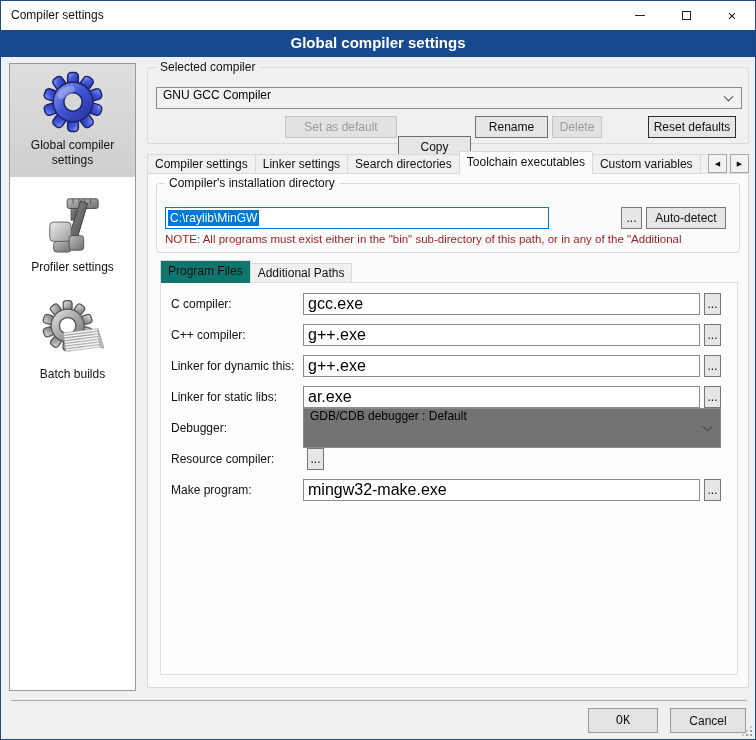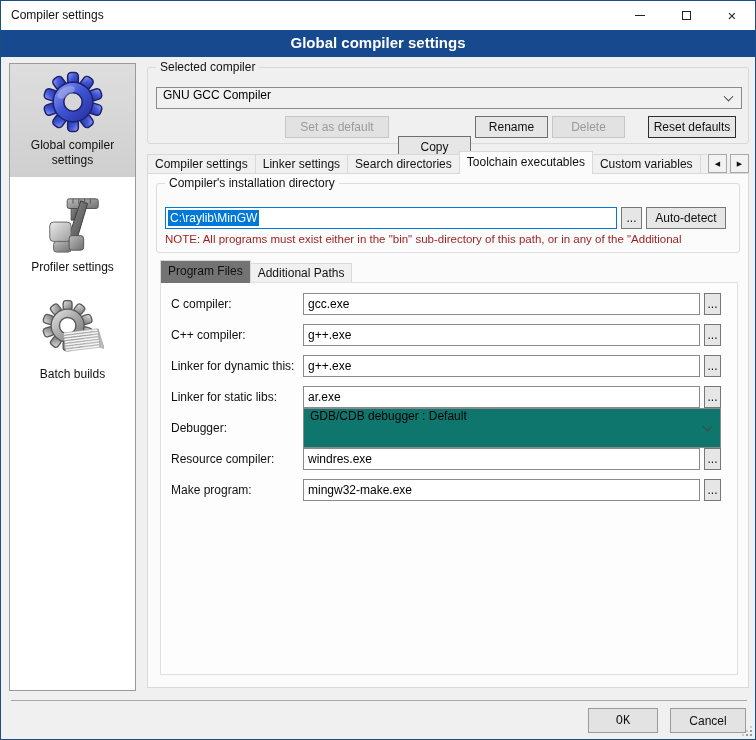--- a/index.html
+++ b/index.html
@@ -45,24 +45,24 @@
   .combo .chev { position:absolute; right:9px; top:50%; width:7px; height:7px;
                  border-right:1.5px solid #444; border-bottom:1.5px solid #444;
                  transform:translateY(-70%) rotate(45deg); }
   #compiler-combo { position:absolute; left:8px; top:19px; width:586px; height:22px; }
 
   
   .w-btn { position:absolute; top:48px; height:22px; font-size:12px; color:#111;
            background:#e6e6e6; border:1px solid #6e6e6e;
            display:flex; align-items:center; justify-content:center; white-space:nowrap; }
   .w-btn.disabled { background:#e2e2e2; border-color:#c6c6c6; color:#9a9a9a; }
-  .b-set-as-default { left:137px; width:104px;text-align:center; }
+  .b-set-as-default { left:137px; width:112px;text-align:center; }
   .b-copy           { left:250px; width:73px;margin-top:20px; }
   .b-rename         { left:327px; width:73px; }
-  .b-delete         { left:404px; width:73px; }
+  .b-delete         { left:404px; width:50px; }
   .b-reset-defaults { left:500px; width:88px; border-color:#2e2e2e; }
 
   
   .tabstrip { position:absolute; left:146px; top:150px; width:602px; height:23px; }
   .tabs-scroll { position:absolute; left:0; right:42px; top:0; height:23px;
                  overflow:hidden; display:flex; align-items:flex-end; }
   .tab { flex:0 0 auto; height:20px; line-height:19px; padding:0 7px; font-size:12px; color:#111;
          background:#f0f0f0; border:1px solid #d9d9d9; margin-right:-1px; white-space:nowrap; }
   .tab.active { height:23px; line-height:21px; background:#fbfbfb; border-bottom:none;
                 position:relative; z-index:3; }
@@ -70,45 +70,45 @@
   .tab-arrow { width:19px; height:19px; background:#f2f2f2; border:1px solid #a8a8a8;
                display:flex; align-items:center; justify-content:center; font-size:7px; color:#111; }
 
   
   .pane { position:absolute; left:146px; top:172px; width:602px; height:515px;
           background:#fbfbfb; border:1px solid #d9d9d9; z-index:1; }
 
   #grp-install { left:8px; top:9px; width:584px; height:70px; border-color:#dcdcdc; }
   #grp-install .group-label { background:#fbfbfb; }
 
-  .path-input { position:absolute; left:8px; top:23px; width:452px; height:22px;
+  .path-input { position:absolute; left:8px; top:23px; width:384px; height:22px;
                 background:#fff; border:1px solid var(--accent,#0078d7);
                 display:flex; align-items:center; padding-left:2px; font-size:12px; overflow:hidden; }
   .path-input .sel { background:var(--selection-bg,#0078d7); color:#fff; padding:1px 2px; white-space:pre; }
 
   .mini-btn { height:22px; background:#e6e6e6; border:1px solid #777;
               font-size:12px; color:#111; display:flex; align-items:center; justify-content:center; }
   #dots-install { position:absolute; left:464px; top:23px; width:21px; }
   #autodetect   { position:absolute; left:489px; top:23px; width:80px; }
 
   .note { position:absolute; left:8px; top:49px; right:11px; font-size:11.5px;
           color:var(--note-red,#9d1d1d); white-space:nowrap; overflow:hidden; }
 
   
   .subtabs { position:absolute; left:12px; top:86px; height:23px; display:flex; align-items:flex-end; }
-  .subtabs .tab.active { background:#737373; }
+  .subtabs .tab.active { background:#0f766e; }
   .subpane { position:absolute; left:12px; top:108px; width:578px; height:393px;
              background:#fdfdfd; border:1px solid #e0e0e0; padding:10px 16px 0 10px; }
 
   .prow { display:flex; align-items:center; height:22px; margin-bottom:9px; }
   .prow .plabel { width:132px; font-size:12px; color:#111; flex:0 0 auto; }
   .prow input { width:400px; height:22px; border:1px solid #8a8a8a; background:#fff;
-                font-size:12px; padding:0 4px; outline:none; }
+                font-size:16px; padding:0 4px; outline:none; }
   .prow .dots { width:17px; height:22px; margin-left:4px; flex:0 0 auto; }
-  .prow .combo { width:421px; height:40px; background:#0f766e; }
+  .prow .combo { width:421px; height:40px; background:#737373; }
 
   
   .separator { position:absolute; left:10px; top:699px; width:736px; height:1px; background:#a9a9a9; }
   .footer-btn { position:absolute; top:707px; height:25px; background:#e3e3e3; border:1px solid #9b9b9b;
                 font-size:12px; color:#111; display:flex; align-items:center; justify-content:center; }
   #ok-btn { left:587px; width:70px;font-family:Liberation Mono, monospace; }
   #cancel-btn { left:669px; width:76px; }
   .grip { position:absolute; right:3px; bottom:3px; width:11px; height:11px; }
   .grip::before { content:""; position:absolute; right:0; bottom:0; width:2px; height:2px;
                   background:#9a9a9a;
@@ -313,21 +313,20 @@
         </div>
         <div class="prow">
           <span class="plabel">Debugger:</span>
           <div class="combo">
             <span>GDB/CDB debugger : Default</span>
             <span class="chev"></span>
           </div>
         </div>
         <div class="prow">
           <span class="plabel">Resource compiler:</span>
-          <input type="text" value="windres.exe" style="">
           <div class="mini-btn dots">...</div>
         </div>
         <div class="prow">
           <span class="plabel">Make program:</span>
           <input type="text" value="mingw32-make.exe" style="">
           <div class="mini-btn dots">...</div>
         </div>
       </div>
 
   </div>

